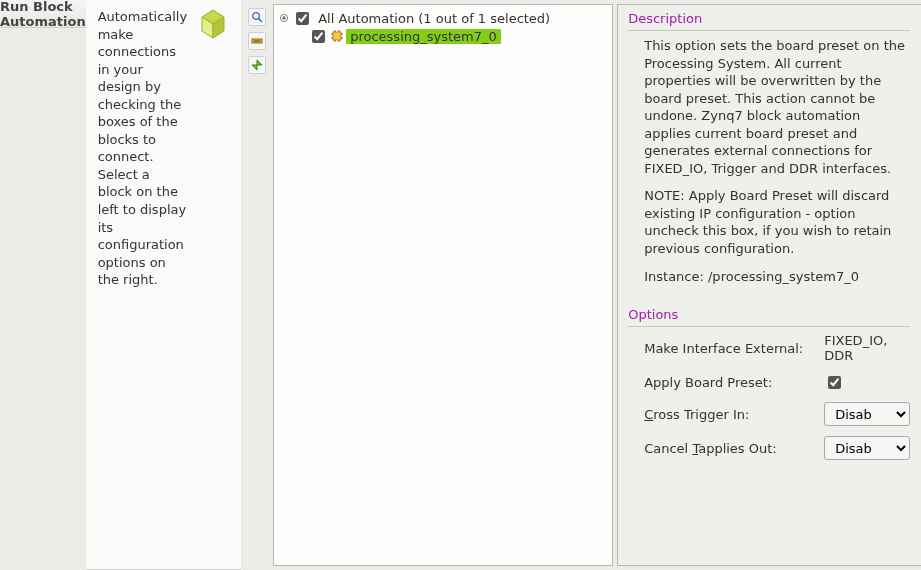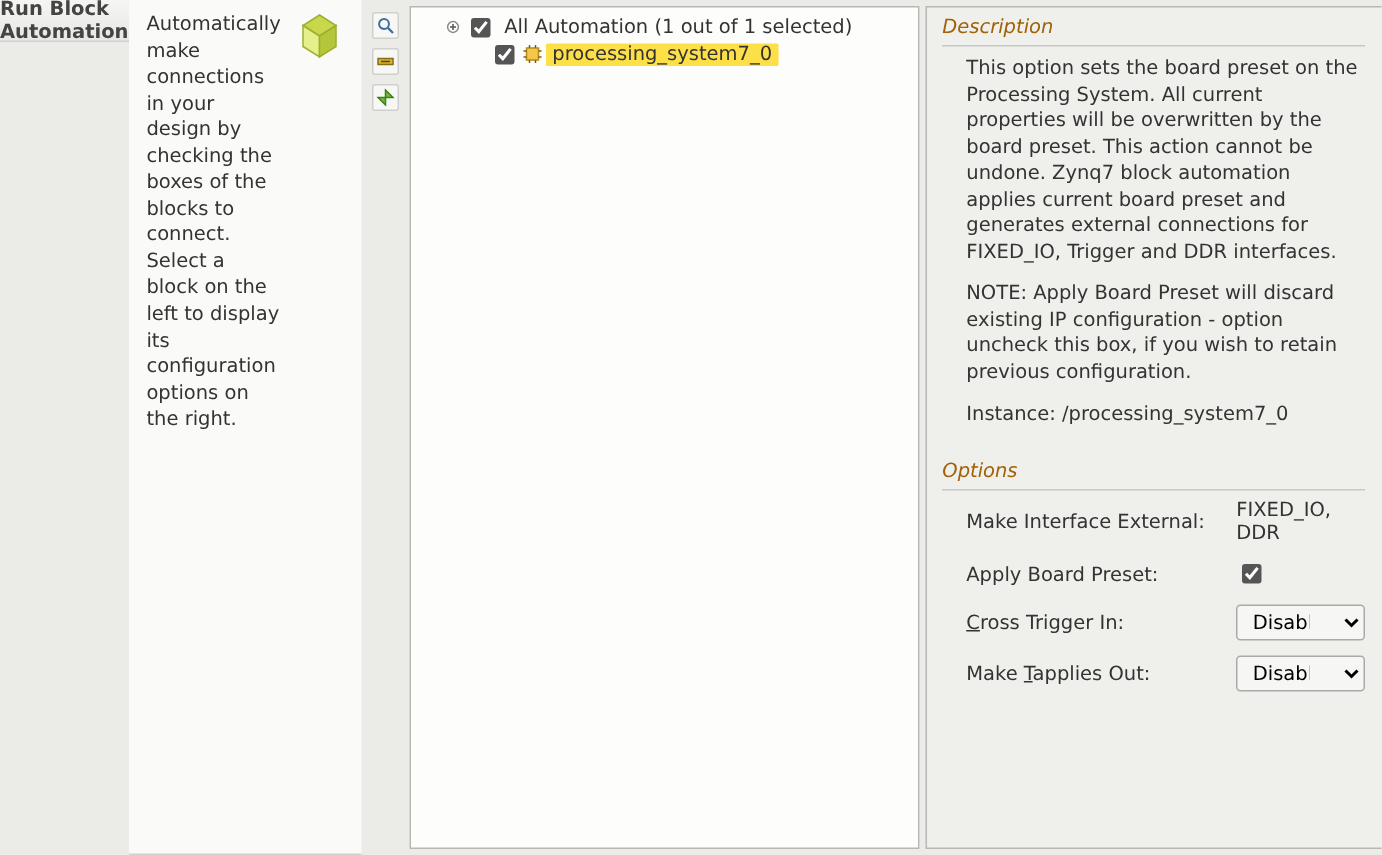--- a/index.html
+++ b/index.html
@@ -65,21 +65,21 @@
     width: 18px; height: 18px;
     border: 1px solid #cfcfcb;
     border-radius: 2px;
     background: #f7f7f5;
     display: flex; align-items: center; justify-content: center;
   }
   .treepane {
     width: 340px;
     border: 1px solid #b7b7b3;
     background: #fdfdfc;
-    padding: 4px 20px;
+    padding: 4px 2px;
     overflow: auto;
   }
   .tree-row {
     display: flex;
     align-items: center;
     height: 18px;
     gap: 2px;
     white-space: nowrap;
   }
   .tree-row.level1 { padding-left: 2px; }
@@ -95,35 +95,34 @@
     accent-color: #555;
   }
   .chip-icon {
     width: 14px; height: 14px;
     display: inline-flex; align-items: center; justify-content: center;
   }
   .tree-label {
     padding: 0 4px;
   }
   .tree-label.sel {
-    background: #fde047;
+    background: #84cc16;
     border-radius: 1px;
   }
 
   .detailpane {
     flex: 1;
     border: 1px solid #b7b7b3;
     background: #efefec;
     padding: 6px 12px 10px 10px;
     overflow: auto;
   }
   .section-title {
-    color: #a16207;
+    color: #a21caf;
     margin-bottom: 4px;
-    font-style: italic;
   }
   .section-rule {
     height: 1px;
     background: #c8c8c5;
     margin-bottom: 6px;
   }
   .desc-body {
     padding: 0 0 12px 16px;
     line-height: 1.35;
   }
@@ -272,21 +271,21 @@
         <div class="opt-label">
           <span></span><span class="underline-key">C</span><span>ross Trigger In:</span>
         </div>
         <div>
           <select class="opt-select">
             <option>Disable</option>
           </select>
         </div>
 
         <div class="opt-label">
-          <span>Make </span><span class="underline-key">T</span><span>applies Out:</span>
+          <span>Cancel </span><span class="underline-key">T</span><span>applies Out:</span>
         </div>
         <div>
           <select class="opt-select">
             <option>Disable</option>
           </select>
         </div>
 
       </div>
     </div>
   </div>

